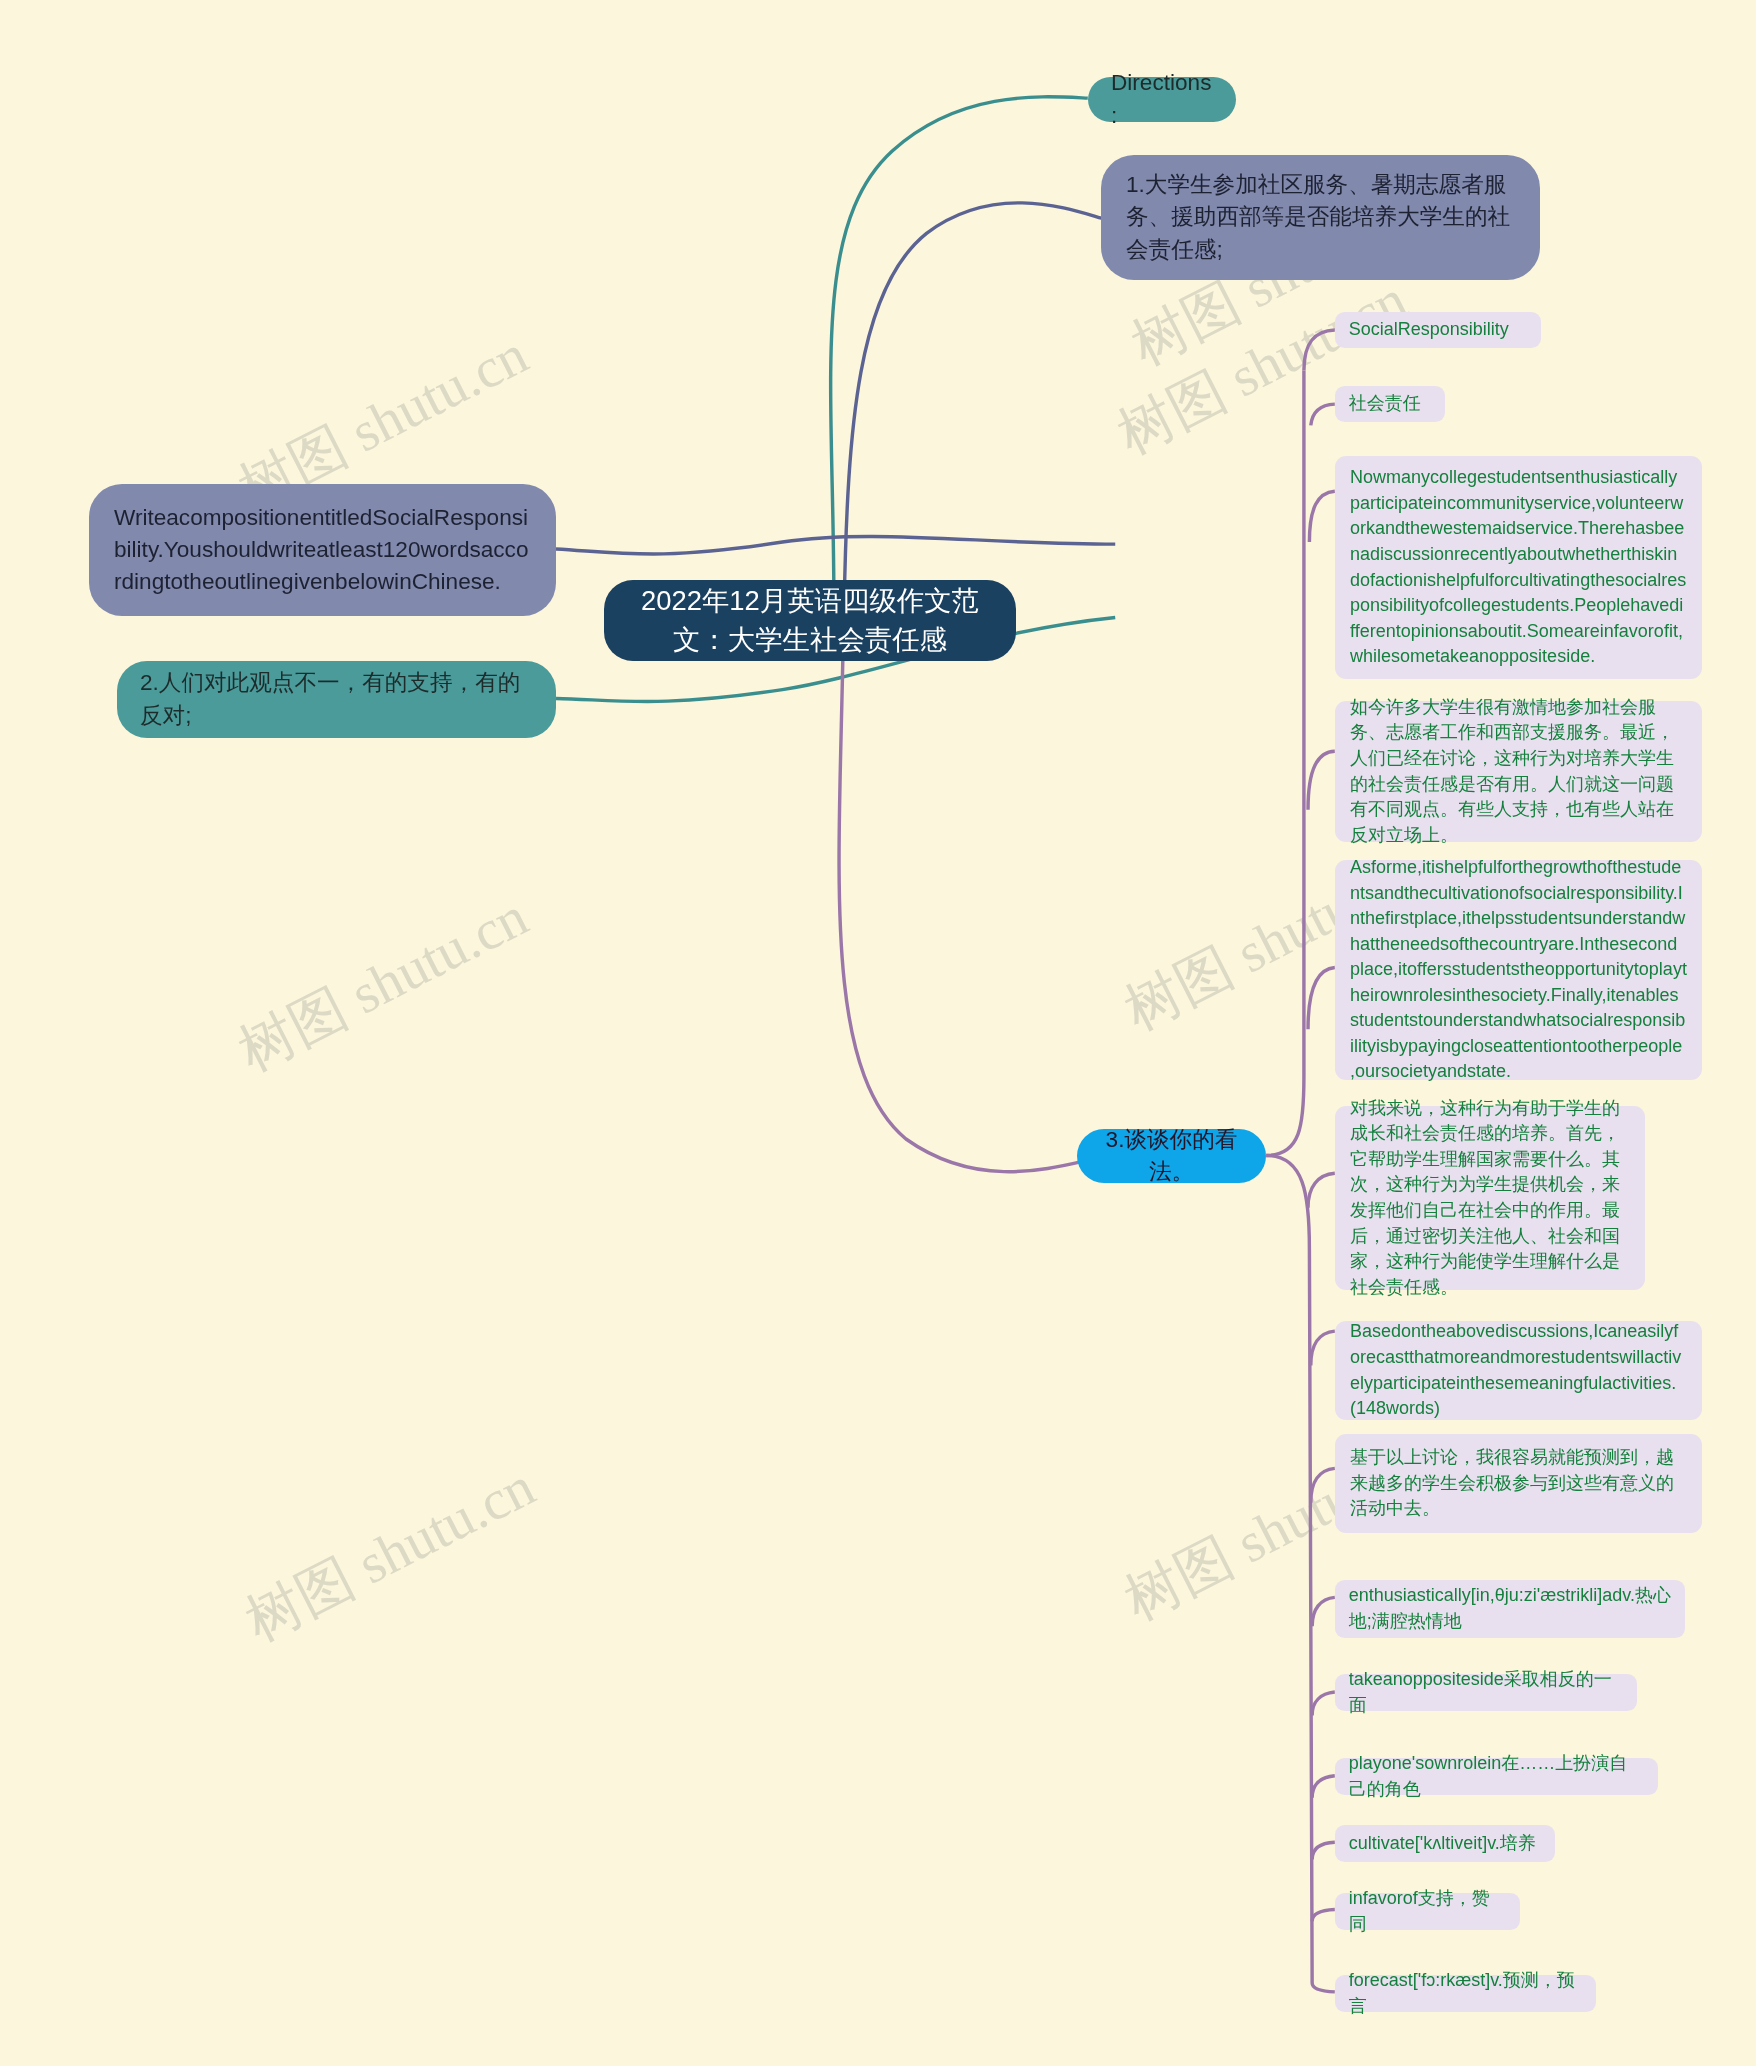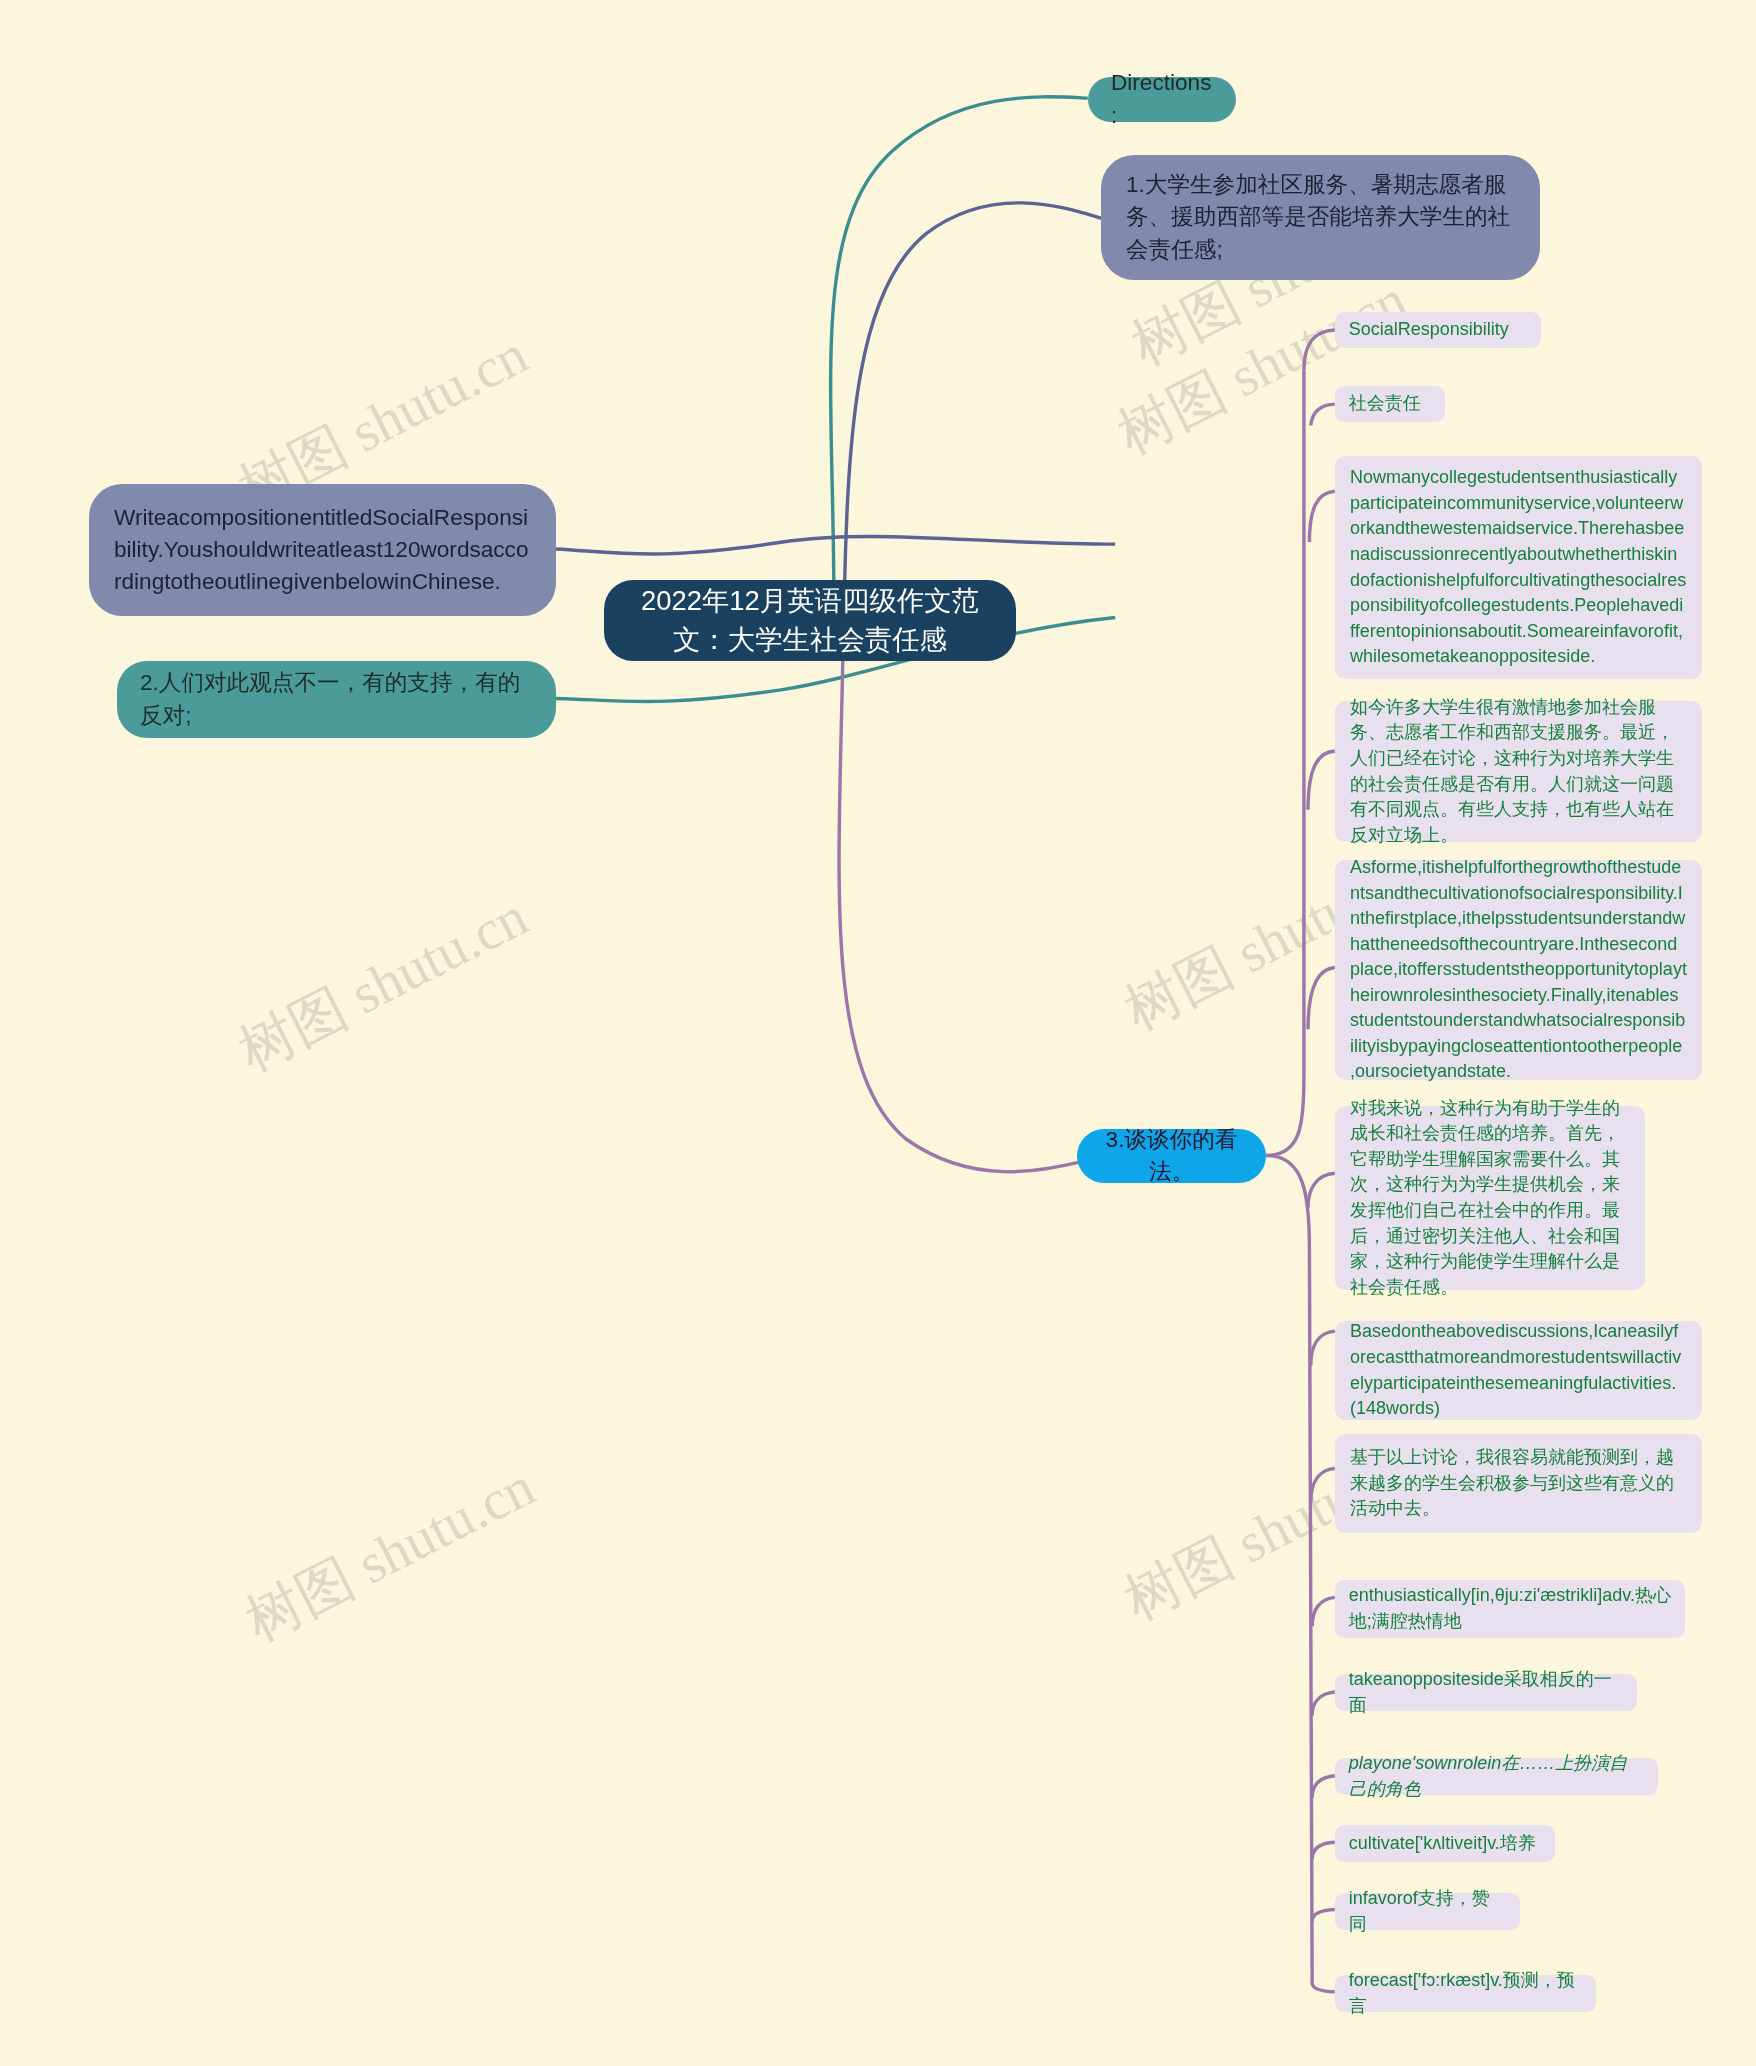--- a/index.html
+++ b/index.html
@@ -159,21 +159,21 @@
   </div>
 
   <div class="node n-lav small" style="left:1335px;top:1580px;width:350px;height:58px;">
     <span>enthusiastically[in,θju:zi'æstrikli]adv.热心地;满腔热情地</span>
   </div>
 
   <div class="node n-lav small" style="left:1335px;top:1674px;width:302px;height:37px;">
     <span>takeanoppositeside采取相反的一面</span>
   </div>
 
-  <div class="node n-lav small" style="left:1335px;top:1758px;width:323px;height:37px;font-style:italic;">
+  <div class="node n-lav small" style="left:1335px;top:1758px;width:323px;height:37px;">
     <span>playone'sownrolein在……上扮演自己的角色</span>
   </div>
 
   <div class="node n-lav small" style="left:1335px;top:1825px;width:220px;height:37px;">
     <span>cultivate['kʌltiveit]v.培养</span>
   </div>
 
   <div class="node n-lav small" style="left:1335px;top:1893px;width:185px;height:37px;">
     <span>infavorof支持，赞同</span>
   </div>

